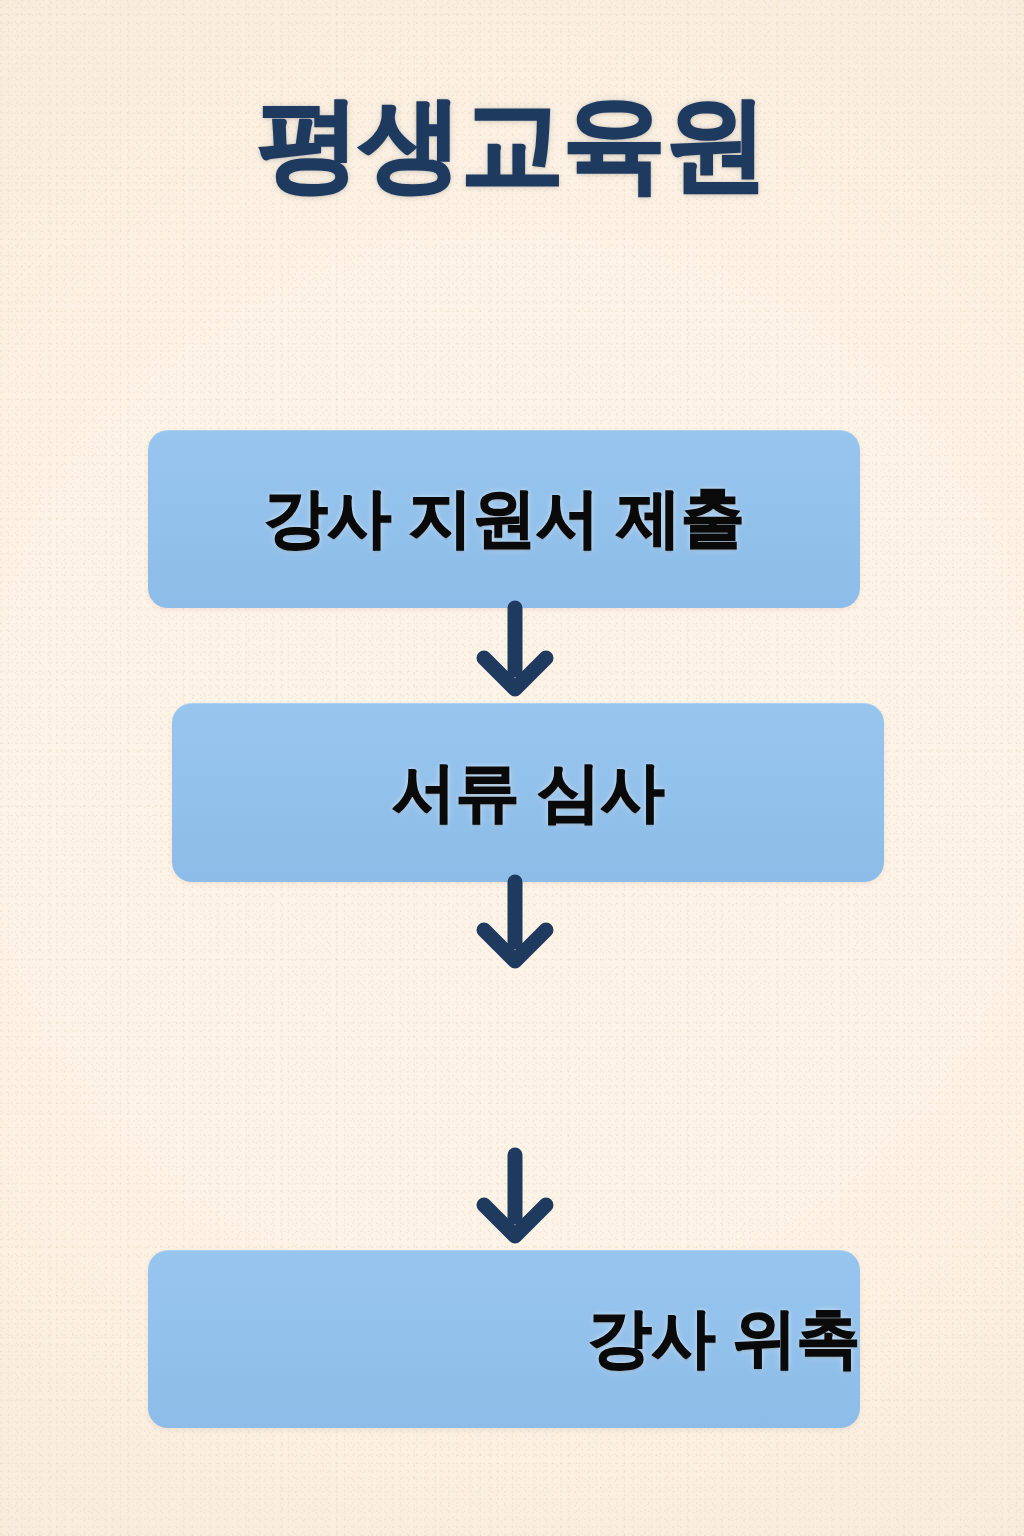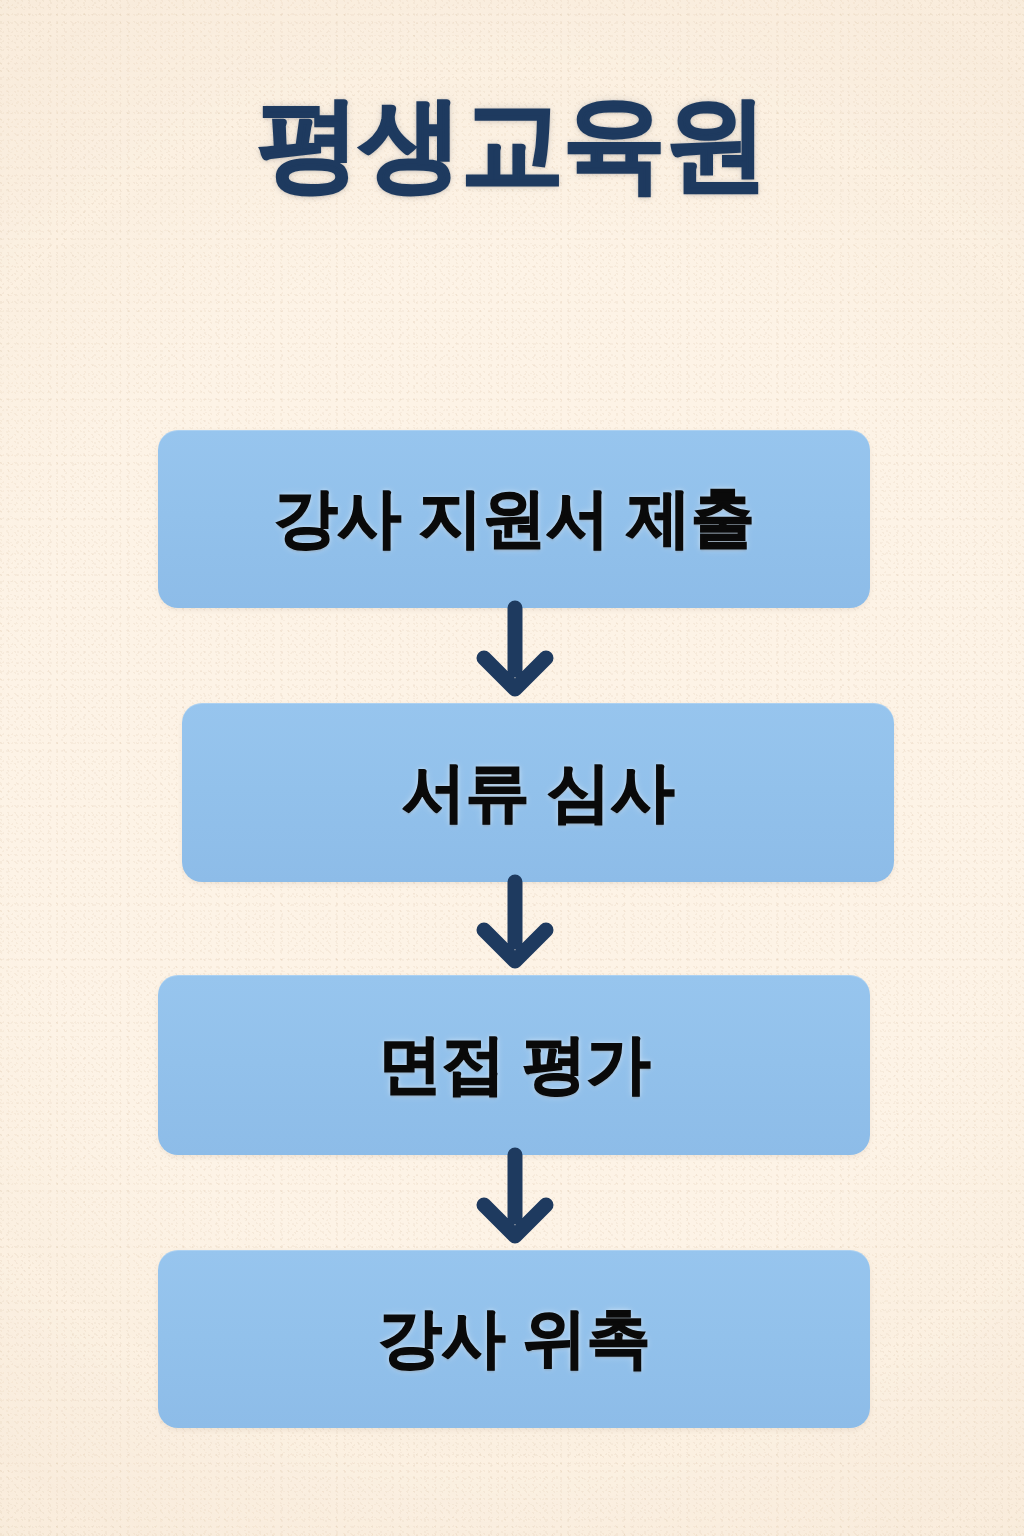--- a/index.html
+++ b/index.html
@@ -68,36 +68,36 @@
   }
 
   #title-line-2 {
     font-size: 114px;
     letter-spacing: 0.005em;
   }
 
   
   .flow-box {
     position: absolute;
-    left: 158px;
+    left: 148px;
     width: 712px;
     background: linear-gradient(180deg, #97c5ee 0%, #92c1eb 48%, #8dbce8 100%);
     border-radius: 20px;
     box-shadow:
       0 2px 5px rgba(120,100,78,0.10),
       inset 0 1px 0 rgba(255,255,255,0.22);
     display: flex;
     align-items: center;
     justify-content: center;
   }
 
   #box-1 { top: 430px;  height: 178px; }
   #box-2 { top: 703px;  height: 179px; margin-left: 24px; }
   #box-3 { top: 975px;  height: 180px; }
-  #box-4 { top: 1250px; height: 178px; }
+  #box-4 { top: 1250px; height: 178px; justify-content: flex-end; }
 
   .box-label {
     color: #0a0a0a;
     font-weight: 900;
     font-size: 64px;
     letter-spacing: -0.005em;
     line-height: 1.05;
     text-align: center;
     text-shadow:
       0 0 4px rgba(255,255,255,0.55),
@@ -150,23 +150,20 @@
   <div class="flow-box" id="box-2">
     <span class="box-label">서류 심사</span>
   </div>
 
   <div class="flow-arrow" id="arrow-2">
     <svg viewBox="0 0 90 93" xmlns="http://www.w3.org/2000/svg" aria-hidden="true">
       <path d="M45 0 L45 60 M14 48 L45 79 L76 48" fill="none" stroke="#1e3a5f" stroke-width="15" stroke-linecap="round" stroke-linejoin="round"></path>
     </svg>
   </div>
 
-  <div class="flow-box" id="box-3">
-    <span class="box-label">면접 평가</span>
-  </div>
 
   <div class="flow-arrow" id="arrow-3">
     <svg viewBox="0 0 90 95" xmlns="http://www.w3.org/2000/svg" aria-hidden="true">
       <path d="M45 0 L45 62 M14 50 L45 81 L76 50" fill="none" stroke="#1e3a5f" stroke-width="15" stroke-linecap="round" stroke-linejoin="round"></path>
     </svg>
   </div>
 
   <div class="flow-box" id="box-4">
     <span class="box-label">강사 위촉</span>
   </div>

